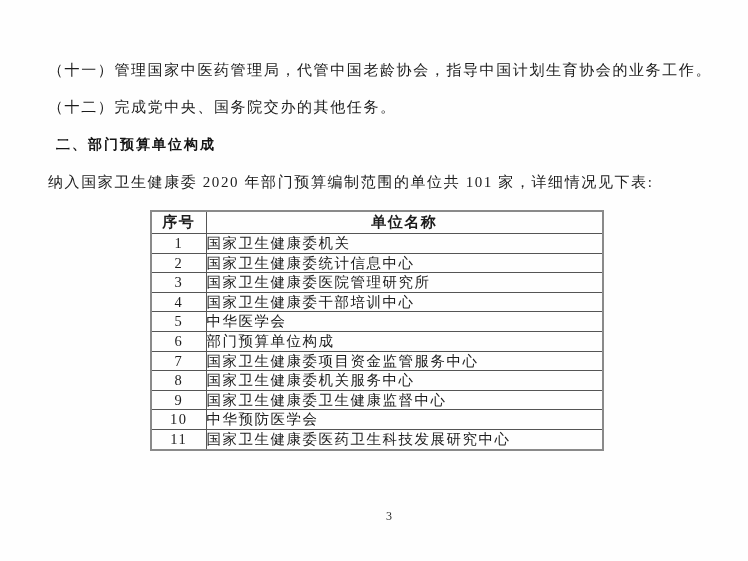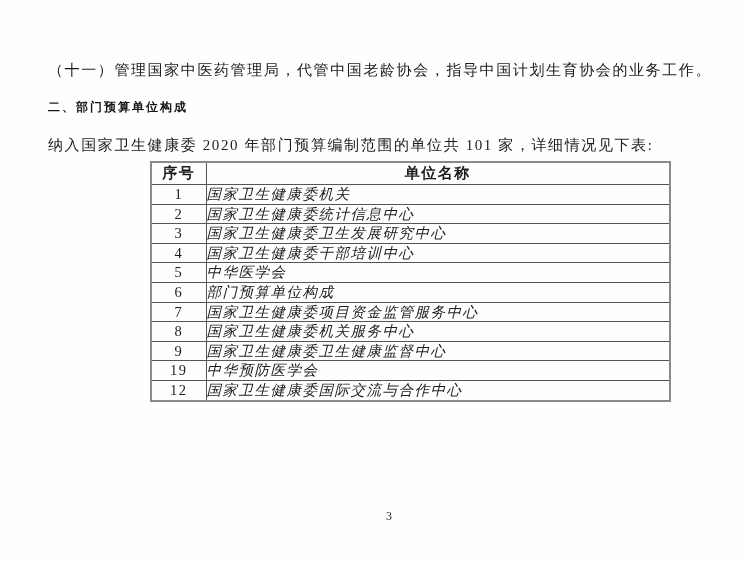--- a/index.html
+++ b/index.html
@@ -20,36 +20,36 @@
     padding: 62px 36px 0 48px;
   }
   .body-text {
     margin: 0 16px 21px 0;
     font-size: 15px;
     line-height: 16px;
     letter-spacing: 1.6px;
     white-space: nowrap;
   }
   .section-heading {
-    margin: 0 0 21px 0;
+    margin: 0 0 21px 8px;
     font-family: "Liberation Sans", sans-serif;
     font-weight: bold;
-    font-size: 12px;
+    font-size: 14px;
     line-height: 17px;
     letter-spacing: 2px;
     color: #141414;
   }
   .intro-text {
-    margin: 0 0 8px 0;
+    margin: 0 0 20px 0;
   }
   table.units-table {
     border-collapse: collapse;
     table-layout: fixed;
     margin-left: 102px;
-    width: 521px;
+    width: 454px;
     border: 2px solid #8a8a8a;
   }
   table.units-table th,
   table.units-table td {
     border: 1px solid #555555;
     font-size: 14.5px;
     letter-spacing: 1.5px;
     padding: 0;
     overflow: hidden;
     white-space: nowrap;
@@ -65,40 +65,40 @@
     height: 18.6px;
     line-height: 18.6px;
   }
   td.index-cell {
     text-align: center;
     letter-spacing: 0;
     font-size: 15px;
   }
   td.name-cell {
     padding-left: 7px;
-    font-style: italic;
   }
   .page-number {
     position: absolute;
     top: 509px;
     left: 30px;
     width: 718px;
     text-align: center;
     font-size: 12px;
     color: #2a2a2a;
   }
 </style>
 </head>
 <body>
 
 <div class="page">
   <div class="content">
 
     <p class="body-text">（十一）管理国家中医药管理局，代管中国老龄协会，指导中国计划生育协会的业务工作。</p>
 
+    <p class="body-text">（十二）完成党中央、国务院交办的其他任务。</p>
 
     <h2 class="section-heading">二、部门预算单位构成</h2>
 
     <p class="body-text intro-text">纳入国家卫生健康委 2020 年部门预算编制范围的单位共 101 家，详细情况见下表:</p>
 
     <table class="units-table">
       <colgroup>
         <col class="col-index">
         <col class="col-name">
       </colgroup>
@@ -112,21 +112,21 @@
           <tr>
     <td class="index-cell">1</td>
     <td class="name-cell">国家卫生健康委机关</td>
   </tr>
           <tr>
     <td class="index-cell">2</td>
     <td class="name-cell">国家卫生健康委统计信息中心</td>
   </tr>
           <tr>
     <td class="index-cell">3</td>
-    <td class="name-cell">国家卫生健康委卫生发展研究中心</td>
+    <td class="name-cell">国家卫生健康委医院管理研究所</td>
   </tr>
           <tr>
     <td class="index-cell">4</td>
     <td class="name-cell">国家卫生健康委干部培训中心</td>
   </tr>
           <tr>
     <td class="index-cell">5</td>
     <td class="name-cell">中华医学会</td>
   </tr>
           <tr>
@@ -139,26 +139,26 @@
   </tr>
           <tr>
     <td class="index-cell">8</td>
     <td class="name-cell">国家卫生健康委机关服务中心</td>
   </tr>
           <tr>
     <td class="index-cell">9</td>
     <td class="name-cell">国家卫生健康委卫生健康监督中心</td>
   </tr>
           <tr>
-    <td class="index-cell">19</td>
+    <td class="index-cell">10</td>
     <td class="name-cell">中华预防医学会</td>
   </tr>
           <tr>
-    <td class="index-cell">12</td>
-    <td class="name-cell">国家卫生健康委国际交流与合作中心</td>
+    <td class="index-cell">11</td>
+    <td class="name-cell">国家卫生健康委医药卫生科技发展研究中心</td>
   </tr>
         </tbody>
     </table>
 
   </div>
 
   <div class="page-number">3</div>
 </div>
 
 </body></html>

